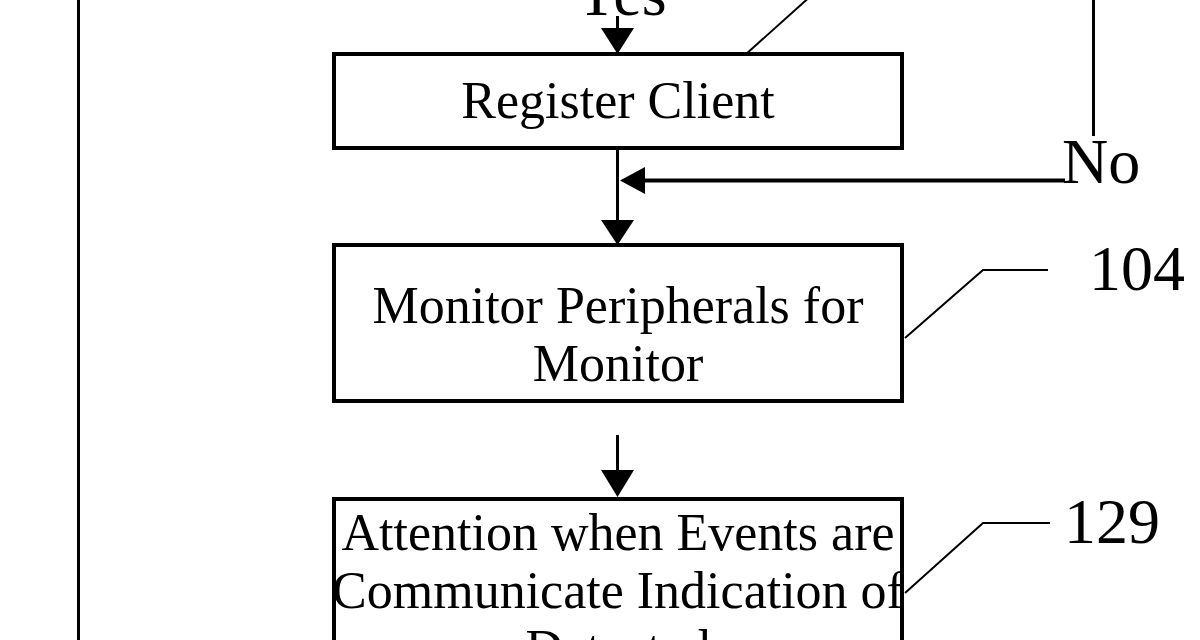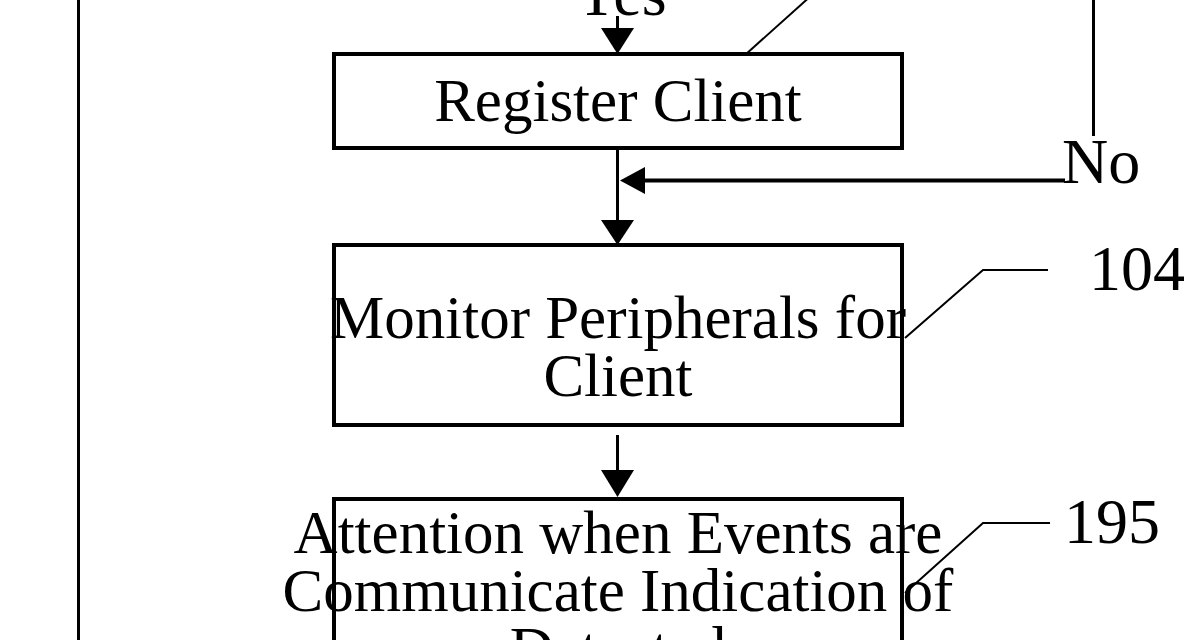--- a/index.html
+++ b/index.html
@@ -23,26 +23,26 @@
     box-sizing: border-box;
     border: 4px solid #000000;
     background: #ffffff;
     display: flex;
     flex-direction: column;
     align-items: center;
     justify-content: center;
     text-align: center;
   }
   .flowbox .bline {
-    font-size: 61px;
+    font-size: 52px;
     line-height: 58px;
     white-space: nowrap;
   }
   #register-box { left: 332px; top: 52px;  width: 572px; height: 98px;  }
-  #monitor-box  { left: 332px; top: 243px; width: 572px; height: 184px; padding-top: 23px; }
+  #monitor-box  { left: 332px; top: 243px; width: 572px; height: 160px; padding-top: 23px; }
   #communicate-box {
     left: 332px; top: 497px; width: 572px; height: 230px;
     justify-content: flex-start;
     padding-top: 3px;
   }
   .edge-label {
     position: absolute;
     font-size: 64px;
     line-height: 52px;
     white-space: nowrap;
@@ -85,25 +85,25 @@
   <div class="edge-label" id="yes-label">Yes</div>
 
   <div class="edge-label" id="no-label">No</div>
 
   <div class="flowbox" id="register-box">
     <div class="bline">Register Client</div>
   </div>
 
   <div class="flowbox" id="monitor-box">
     <div class="bline">Monitor Peripherals for</div>
-    <div class="bline">Client</div>
+    <div class="bline">Monitor</div>
   </div>
 
   <div class="flowbox" id="communicate-box">
     <div class="bline">Attention when Events are</div>
     <div class="bline">Communicate Indication of</div>
     <div class="bline">Detected</div>
   </div>
 
   <div class="edge-label" id="ref-104">104</div>
-  <div class="edge-label" id="ref-106">195</div>
+  <div class="edge-label" id="ref-106">129</div>
 
 </div>
 
 </body></html>

